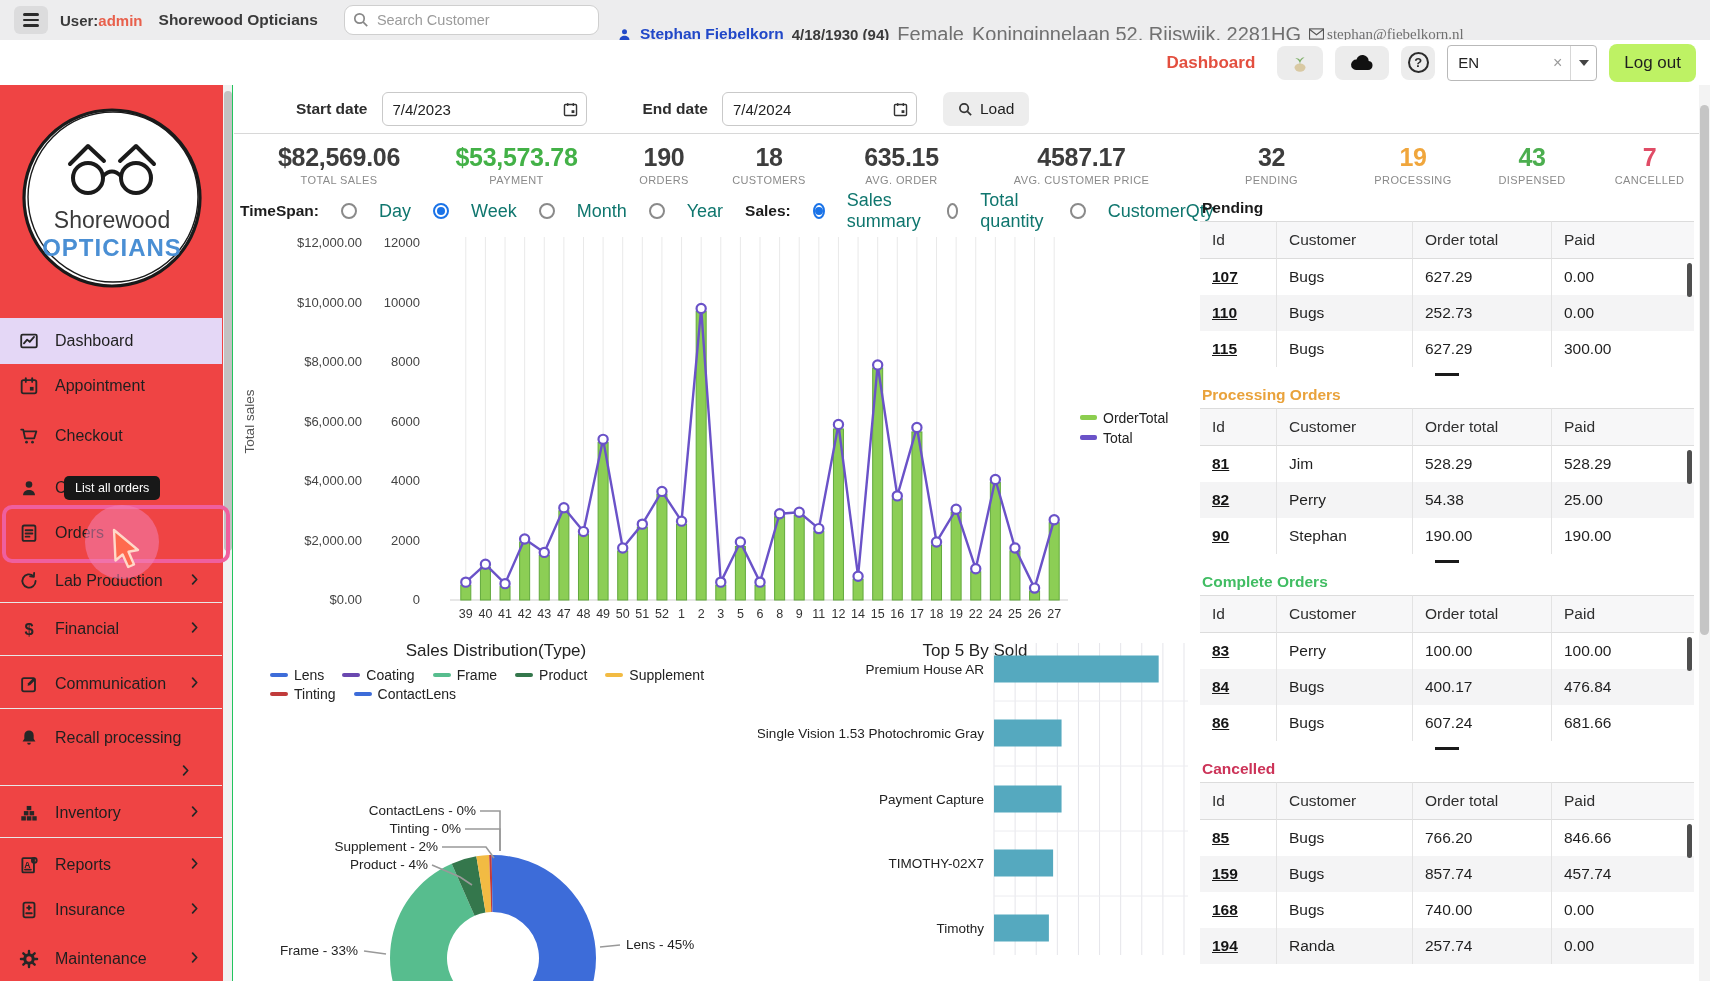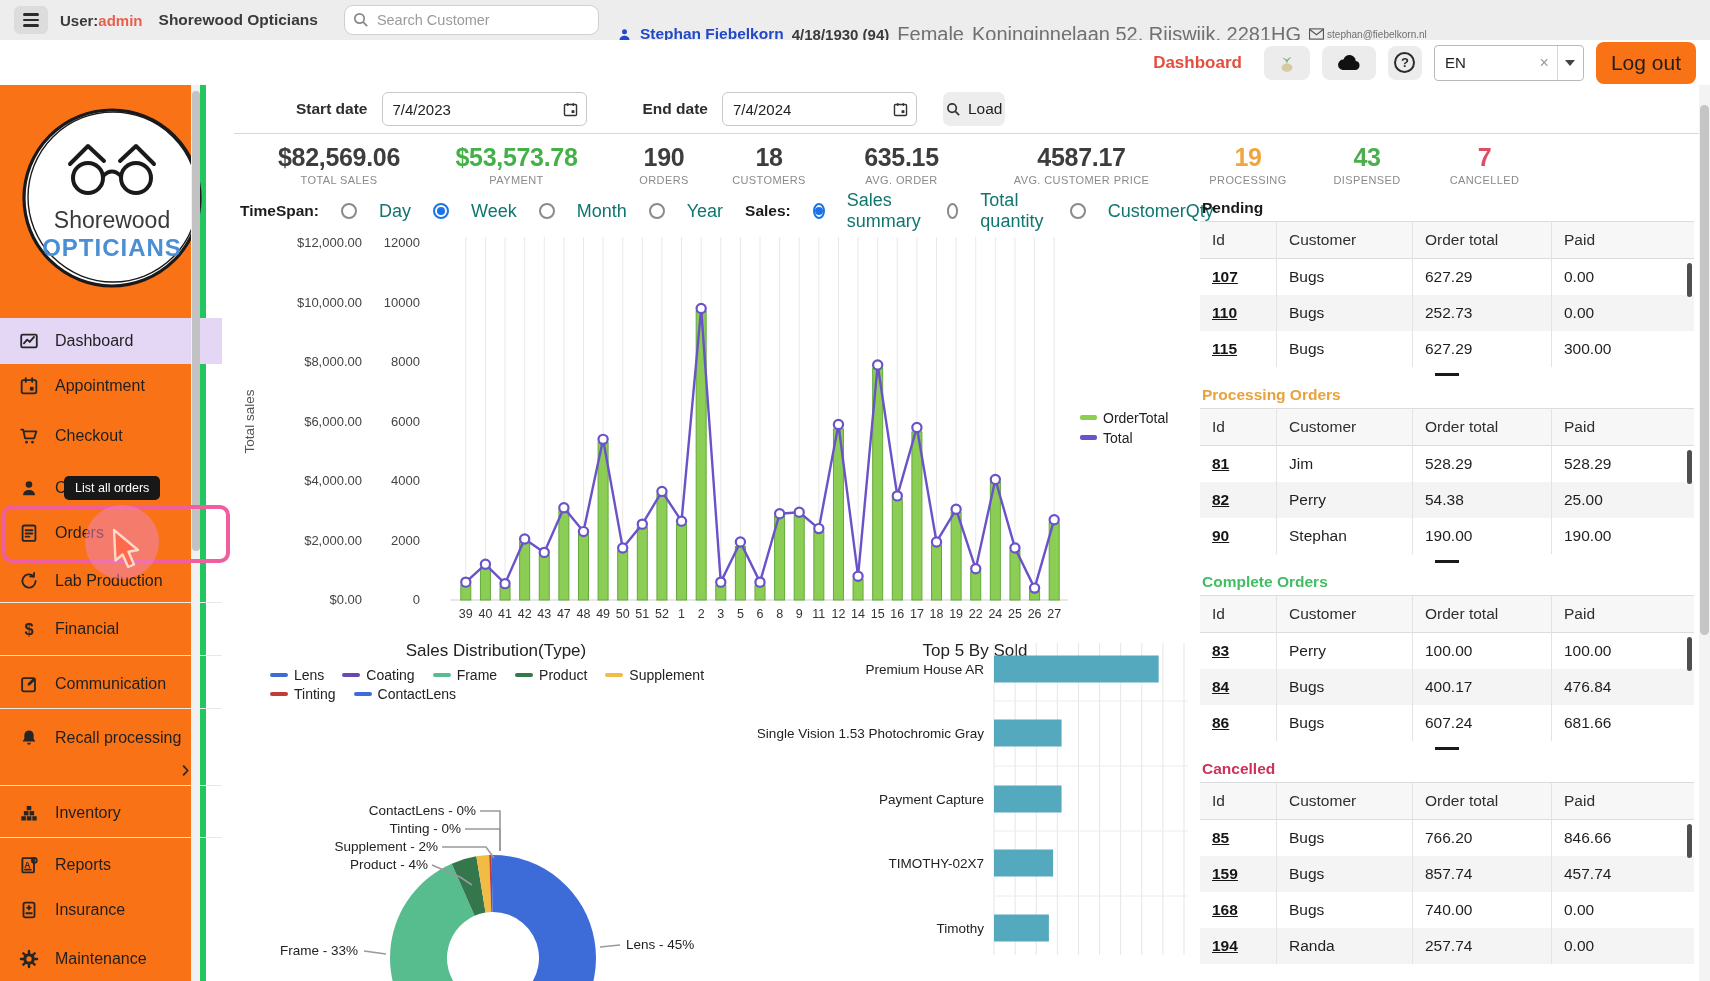--- a/index.html
+++ b/index.html
@@ -19,44 +19,44 @@
   .searchbox { position:relative; margin-left:14px; }
   .searchbox input { width:255px; height:30px; border:1px solid #cfcfcf; border-radius:9px;
                      background:#fff; padding:0 10px 0 32px; font-size:14.5px; color:#333;
                      font-family:"Liberation Sans",sans-serif; }
   .searchbox input::placeholder { color:#9b9b9b; }
   .searchbox svg { position:absolute; left:9px; top:7px; }
   .patient { display:flex; align-items:center; gap:8px; margin-left:6px; white-space:nowrap;margin-top:28px; }
   .p-name { color:#2148c8; font-weight:bold; font-size:15.5px; }
   .p-dob  { color:#3a3a3a; font-weight:bold; font-size:15px; }
   .p-sub  { color:#707070; font-size:20px; }
-  .p-email{ color:#707070; font-size:10px; display:flex; align-items:center; gap:3px; }
+  .p-email{ color:#707070; font-size:15px; display:flex; align-items:center; gap:3px;font-family:Liberation Serif, serif; }
 
   
   .actionbar { position:absolute; left:0; top:40px; width:1710px; height:45px; background:#fff;
                display:flex; align-items:center; justify-content:flex-end; gap:12px; padding-right:14px; }
   .dash-title { color:#e34f3f; font-weight:bold; font-size:17px; margin-right:10px; cursor:pointer; }
   .icon-btn { background:#ececec; border-radius:8px; display:flex; align-items:center; justify-content:center; cursor:pointer; }
   .plant-btn { width:46px; height:34px; }
   .cloud-btn { width:54px; height:34px; }
   .help-btn  { width:34px; height:34px; }
   .help-ring { width:21px; height:21px; border:2px solid #2b2b2b; border-radius:50%;
                display:flex; align-items:center; justify-content:center; font-size:13px; font-weight:bold; color:#2b2b2b; }
   .lang-select { width:150px; height:36px; background:#fff; border:1px solid #b9b9b9; border-radius:4px;
                  display:flex; align-items:center; font-size:15px; color:#222; cursor:pointer; }
   .lang-select .lang-val { flex:1; padding-left:10px; }
   .lang-select .clear-x { color:#9a9a9a; font-size:16px; padding:0 8px; }
   .lang-select .dd-seg { width:26px; height:100%; border-left:1px solid #d7d7d7; display:flex; align-items:center; justify-content:center; }
   .dd-caret { width:0; height:0; border-left:5px solid transparent; border-right:5px solid transparent; border-top:6px solid #444; }
-  .logout-btn { background:#f97316; border:none; border-radius:8px; padding:9px 15px;
-                font-size:21px; color:#1f1f1f; cursor:pointer; font-family:"Liberation Sans",sans-serif; }
+  .logout-btn { background:#bef264; border:none; border-radius:8px; padding:9px 15px;
+                font-size:17px; color:#1f1f1f; cursor:pointer; font-family:"Liberation Sans",sans-serif; }
 
   
-  .sidebar { position:absolute; left:0; top:85px; width:206px; height:896px; background:#f97316;
-             border-right:6px solid #22c55e; }
+  .sidebar { position:absolute; left:0; top:85px; width:233px; height:896px; background:#ef4444;
+             border-right:1px solid #22c55e; }
   .logo { position:absolute; left:12px; top:8px; width:200px; height:210px; }
   .side-item { position:absolute; left:0; width:222px; height:46px; display:flex; align-items:center;
                gap:15px; padding-left:18px; cursor:pointer; }
   .side-item.selected { background:#e4d7f6; }
   .side-item .lbl { font-size:16px; color:#1f1f1f; }
   .side-item .chev { margin-left:auto; margin-right:20px; }
   .side-div { position:absolute; left:0; width:222px; height:1px; background:#e8e8e8; }
   .lone-chev { position:absolute; left:178px; }
   .sb-track { position:absolute; right:0; top:0; width:9px; height:100%; background:#f1f1f1; }
   .sb-thumb { position:absolute; right:0.5px; top:6px; width:8px; height:460px; background:#c2c2c2; border-radius:4px; }
@@ -70,21 +70,21 @@
   
   .region { position:absolute; left:234px; top:85px; width:1476px; height:896px; }
   .filter-row { height:48px; display:flex; align-items:center; gap:14px; padding-left:62px; }
   .f-label { font-size:15.5px; font-weight:bold; color:#2d2d2d; }
   .date-input { position:relative; }
   .date-input input { height:34px; border:1px solid #c9c9c9; border-radius:6px; padding:0 30px 0 10px;
                       font-size:15px; color:#222; font-family:"Liberation Sans",sans-serif; }
   .di-start input { width:205px; } .di-end input { width:195px; }
   .date-input svg { position:absolute; right:8px; top:9px; }
   .load-btn { display:flex; align-items:center; gap:7px; background:#ededed; border:none; border-radius:7px;
-              padding:8px 3px; font-size:15.5px; color:#1f1f1f; cursor:pointer; margin-left:12px;
+              padding:8px 15px; font-size:15.5px; color:#1f1f1f; cursor:pointer; margin-left:12px;
               font-family:"Liberation Sans",sans-serif; }
 
   .kpi-row { height:62px; border-top:1px solid #d8d8d8; display:flex; align-items:center; padding-left:30px; }
   .kpi { text-align:center; }
   .kpi .v { font-size:25px; font-weight:bold; letter-spacing:-0.3px; }
   .kpi .l { font-size:11px; color:#8a8a8a; letter-spacing:0.4px; margin-top:2px; }
 
   .cols { display:flex; }
   .left-col { width:958px; }
   .radio-row { height:32px; display:flex; align-items:center; gap:22px; padding-left:6px; }
@@ -402,20 +402,24 @@
         <div class="v" style="color:#3d3d3d">18</div>
         <div class="l">CUSTOMERS</div>
       </div>
       <div class="kpi" style="width: 145px;">
         <div class="v" style="color:#3d3d3d">635.15</div>
         <div class="l">AVG. ORDER</div>
       </div>
       <div class="kpi" style="width: 215px;">
         <div class="v" style="color:#3d3d3d">4587.17</div>
         <div class="l">AVG. CUSTOMER PRICE</div>
+      </div>
+      <div class="kpi" style="width: 165px;">
+        <div class="v" style="color:#3d3d3d">32</div>
+        <div class="l">PENDING</div>
       </div>
       <div class="kpi" style="width: 118px;">
         <div class="v" style="color:#F0A63C">19</div>
         <div class="l">PROCESSING</div>
       </div>
       <div class="kpi" style="width: 120px;">
         <div class="v" style="color:#4CAE4F">43</div>
         <div class="l">DISPENSED</div>
       </div>
       <div class="kpi" style="width: 115px;">

